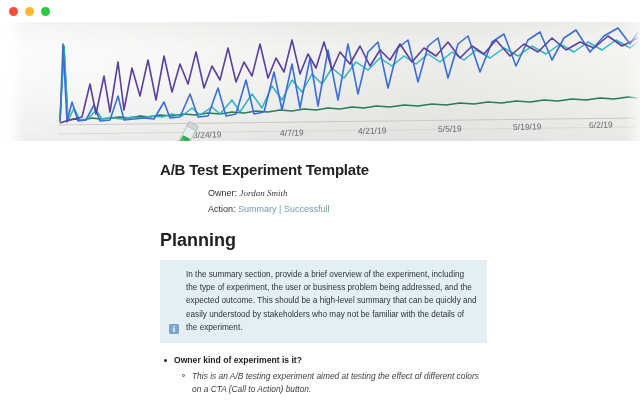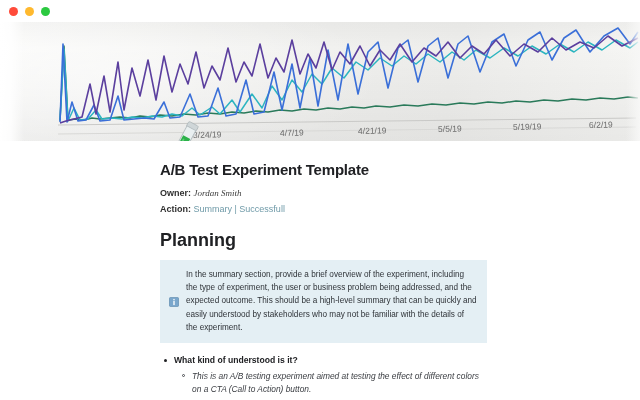--- a/index.html
+++ b/index.html
@@ -131,42 +131,42 @@
     color: #202124;
     margin: 0 0 9px 0;
     line-height: 1.1;
   }
   .meta-line {
     font-size: 9px;
     color: #303030;
     margin: 0 0 5px 0;
     line-height: 1.3;
   }
-  .meta-key { font-weight: bold; }
+  .meta-key { font-weight: normal; margin-left: 48px; }
   .meta-val-italic { font-style: italic; color: #3c3c3c; font-family: Liberation Serif, serif; }
   .meta-val-link { color: #6f9aa8; }
 
   .h2 {
     font-size: 18px;
     font-weight: bold;
     color: #202124;
     margin: 14px 0 9px 0;
   }
   .h3 {
     font-size: 10px;
     font-weight: bold;
     color: #202124;
     margin: 0 0 7px 0;
   }
 
   .callout {
     background: #e4eff4;
     padding: 8px 10px 9px 9px;
     display: flex;
-    align-items: center;
+    align-items: flex-end;
     box-sizing: border-box;
     width: 327px;
   }
   .callout-icon {
     flex: 0 0 auto;
     width: 10px;
     height: 10px;
     margin: 1px 7px 0 0;
   }
   .callout-text {
@@ -323,21 +323,21 @@
         <svg class="callout-icon" viewBox="0 0 12 12">
           <rect x="0.5" y="0.5" width="11" height="11" rx="1.5" fill="#7aa7cc" stroke="#5b87ab" stroke-width="0.8"></rect>
           <rect x="5.2" y="2.3" width="1.6" height="1.6" fill="#ffffff"></rect>
           <rect x="5.2" y="4.7" width="1.6" height="5" fill="#ffffff"></rect>
         </svg>
         <div class="callout-text">In the summary section, provide a brief overview of the experiment, including the type of experiment, the user or business problem being addressed, and the expected outcome. This should be a high-level summary that can be quickly and easily understood by stakeholders who may not be familiar with the details of the experiment.</div>
       </div>
 
       <ul class="bullets">
         <li>
-          <span>What kind of understood is it?</span>
+          <span>Owner kind of experiment is it?</span>
           <ul class="subbullets">
             <li>This is an A/B testing experiment aimed at testing the effect of different colors on a CTA (Call to Action) button.</li>
           </ul>
         </li>
 
       </ul>
 
     </div>
   </div>
 

